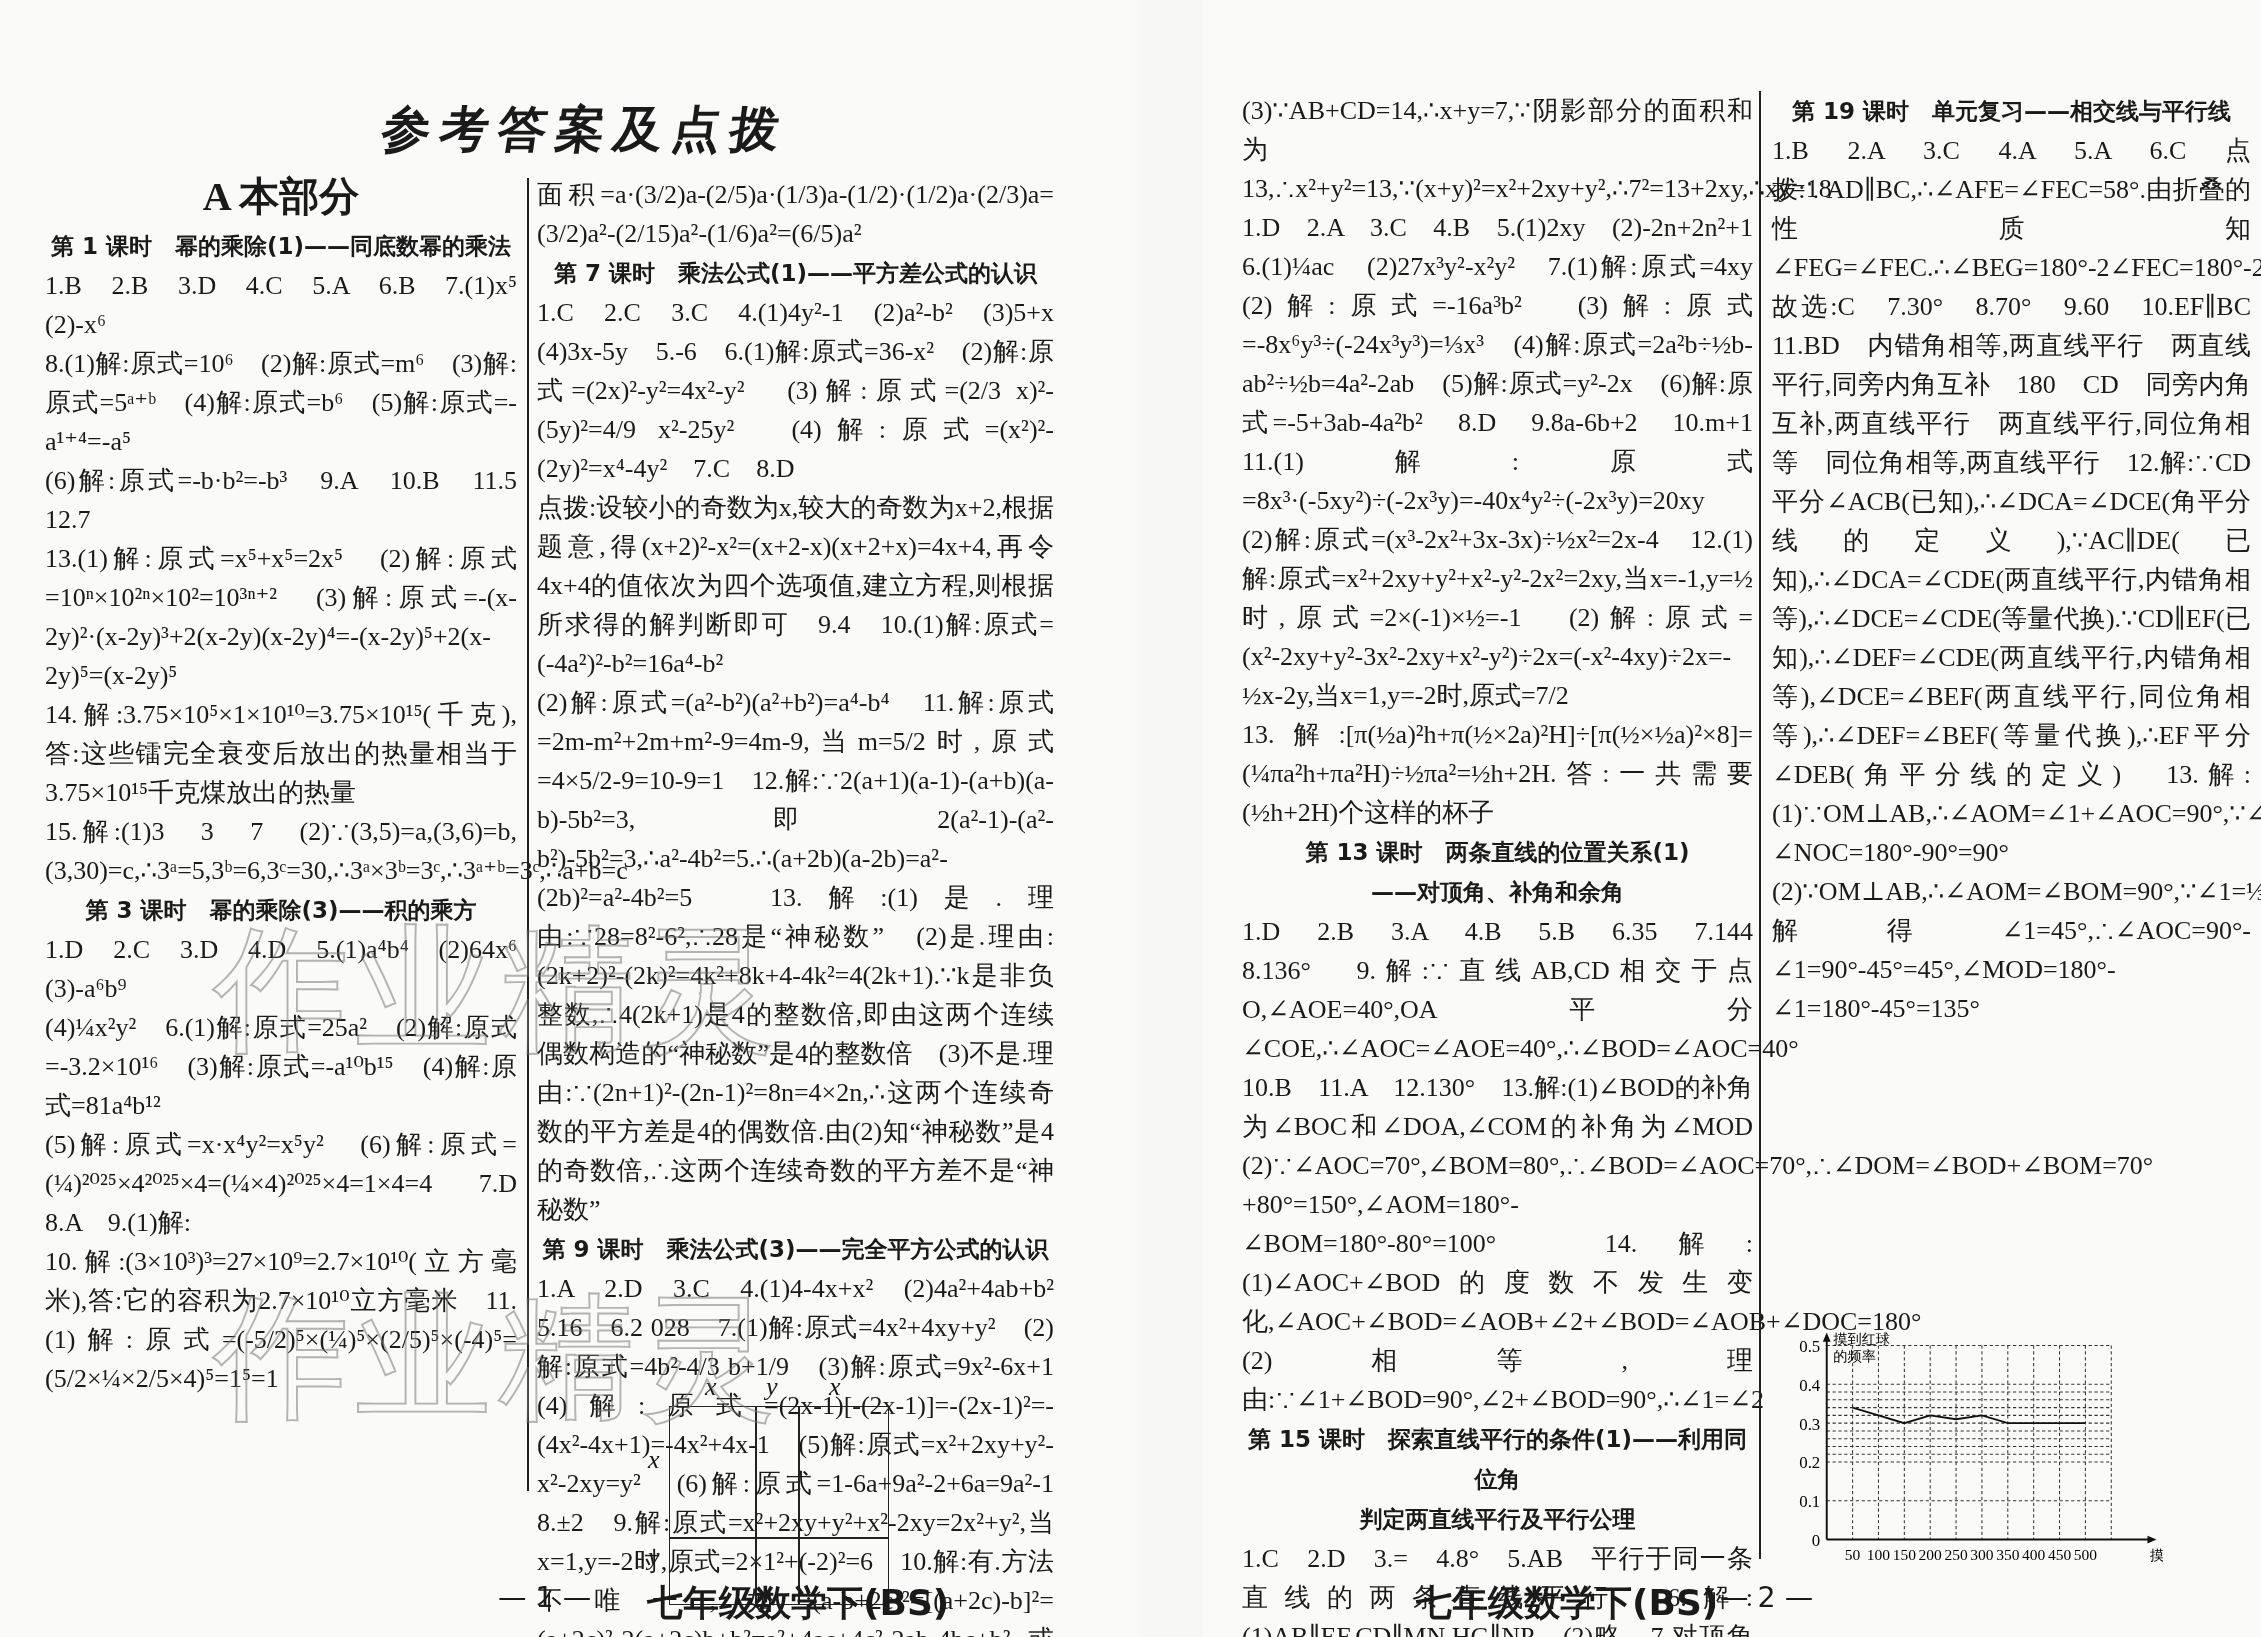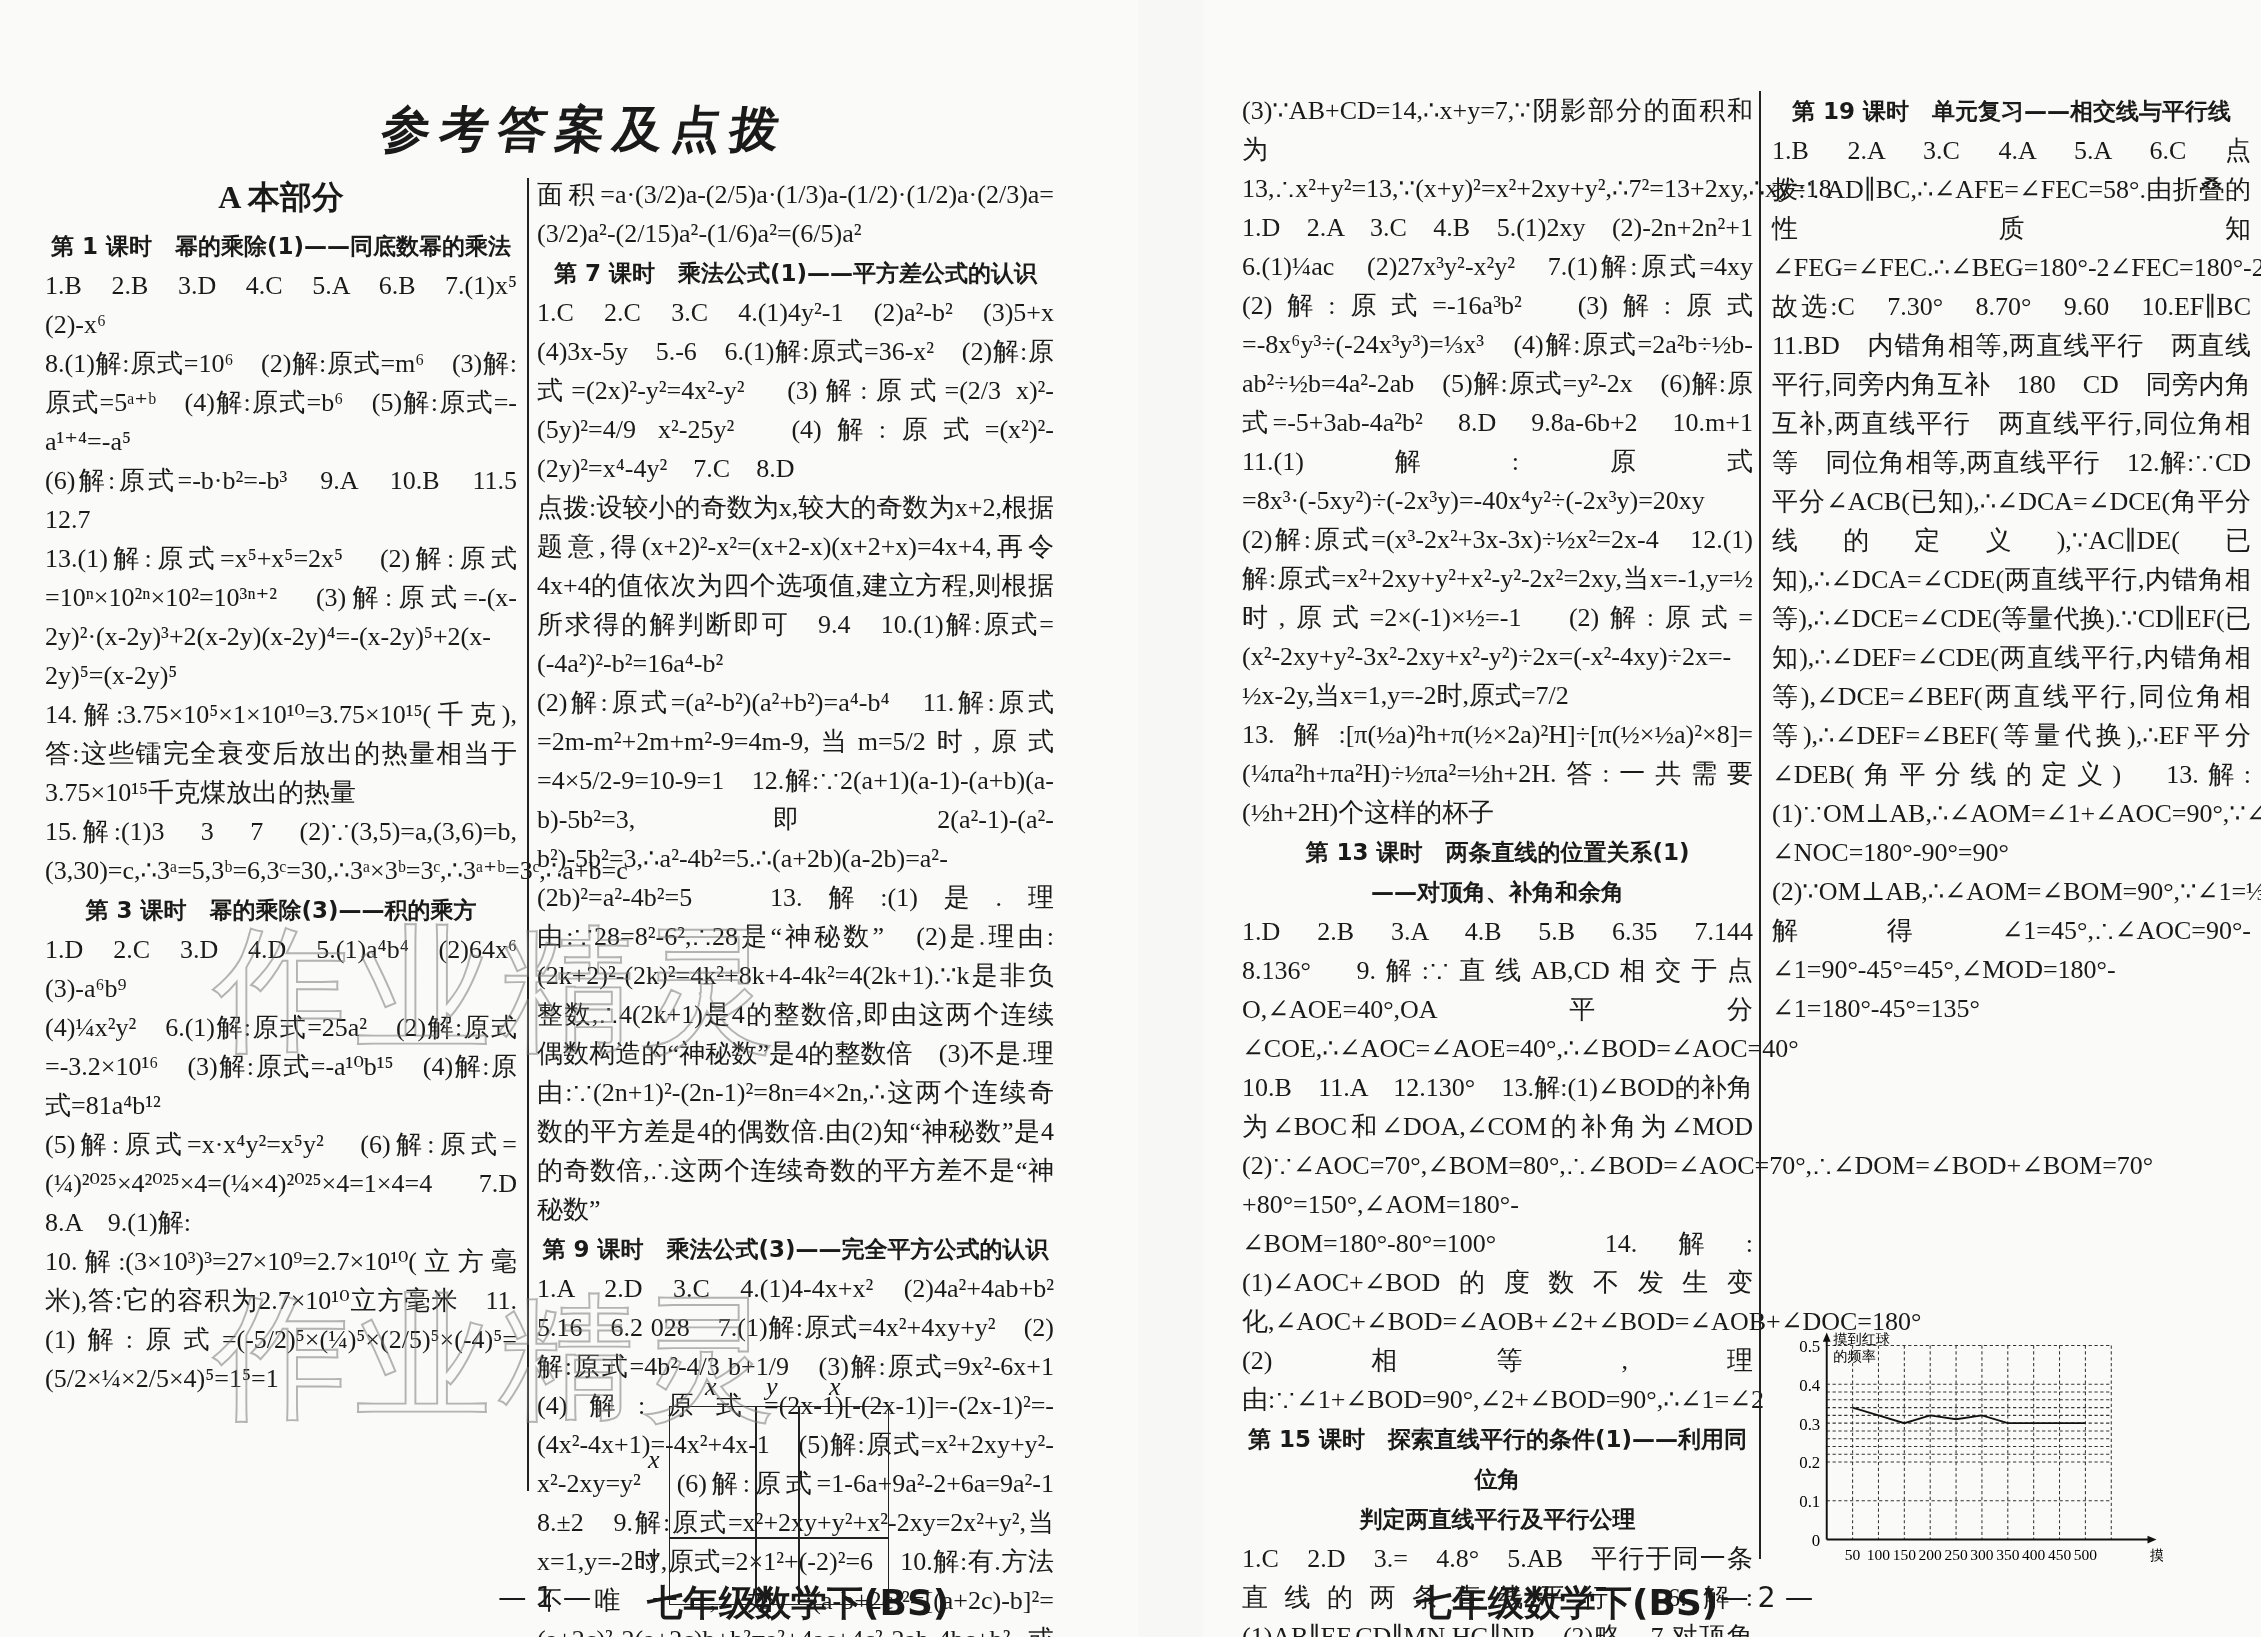--- a/index.html
+++ b/index.html
@@ -5,21 +5,21 @@
   html,body{margin:0;padding:0;}
   body{width:2261px;height:1638px;background:#f7f7f5;position:relative;overflow:hidden;
        font-family:"Liberation Serif","DejaVu Serif",serif;color:#1a1a1a;}
   .page{position:absolute;top:0;height:1638px;background:#fafaf8;}
   #page1{left:0;width:1138px;}
   #page2{left:1203px;width:1059px;}
   .col{position:absolute;font-size:26px;line-height:39px;}
   .divider{position:absolute;width:1.9px;background:#222;}
   .main-title{position:absolute;left:382px;top:97px;font-family:"DejaVu Serif",serif;font-weight:bold;
        font-size:49px;letter-spacing:9px;transform:skewX(-8deg);}
-  .part-title{text-align:center;font-weight:bold;font-size:32px;line-height:58px;margin-top:2.6px;}
+  .part-title{text-align:center;font-weight:bold;font-size:40px;line-height:58px;margin-top:2.6px;}
   .lesson{text-align:center;font-weight:bold;font-family:"DejaVu Sans","Liberation Sans",sans-serif;
        font-size:23px;line-height:40px;}
   .p{margin:0;text-align:justify;}
   .footer{position:absolute;font-size:36px;font-family:"DejaVu Sans","Liberation Sans",sans-serif;font-weight:bold;}
   .pnum{position:absolute;font-size:28.5px;font-family:"DejaVu Sans","Liberation Sans",sans-serif;}
   .watermark{position:absolute;font-family:Liberation Mono, monospace;font-size:136px;color:transparent;
        -webkit-text-stroke:1.9px rgba(120,120,120,0.55);letter-spacing:6.5px;pointer-events:none;}
   .grid-fig{position:absolute;}
   .grid-fig .cell{position:absolute;border:1.9px solid #222;box-sizing:border-box;}
   .lbl{position:absolute;font-style:italic;font-size:26px;}

